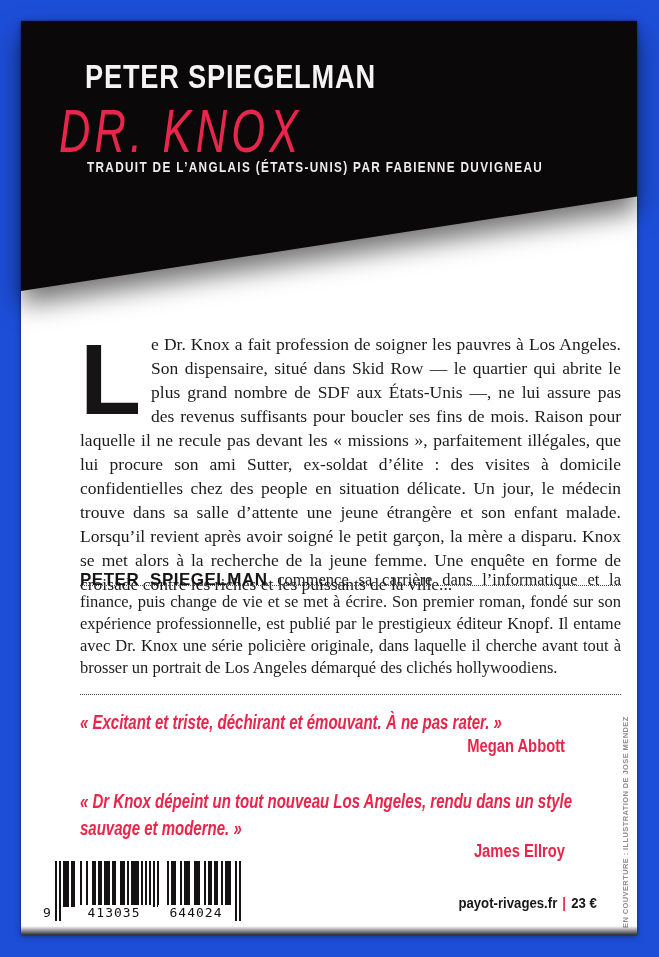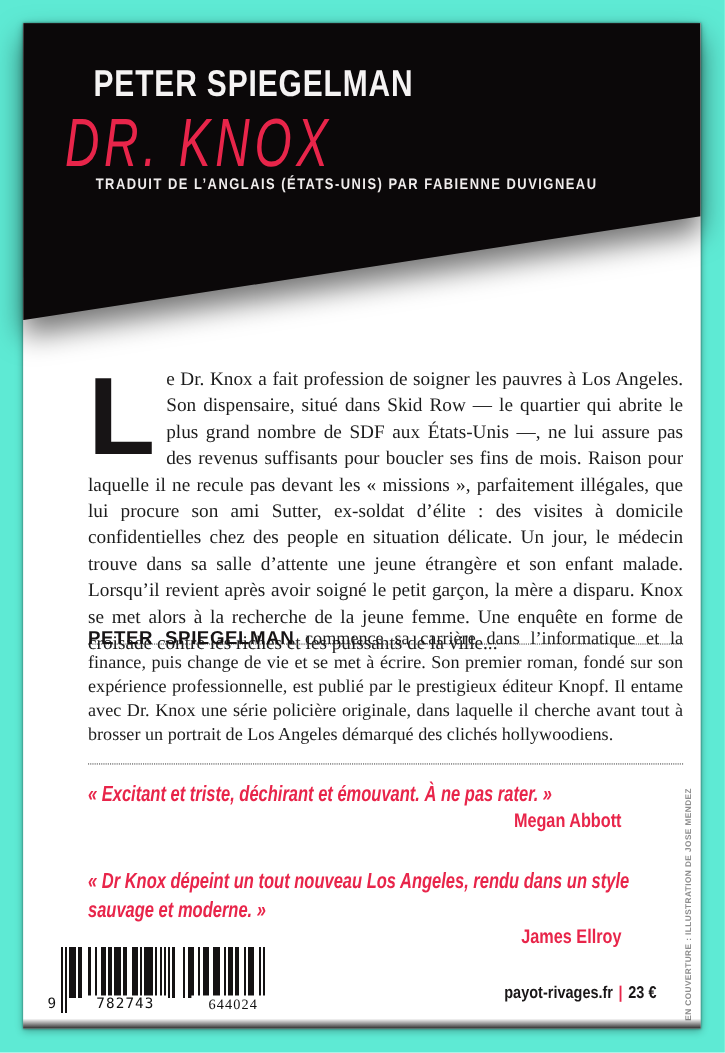--- a/index.html
+++ b/index.html
@@ -1,18 +1,18 @@
 <!DOCTYPE html>
 <html><head>
 <meta charset="utf-8">
 <style>
   * { margin:0; padding:0; box-sizing:border-box; }
   html,body { background:#ffffff; }
   .page {
-    position:relative; width:659px; height:957px; background:#5eead4;
+    position:relative; width:659px; height:957px; background:#1d4ed8;
     overflow:hidden; font-family:"Liberation Sans", sans-serif;
   }
   .cover {
     position:absolute; left:21px; top:21px; width:616px; height:914px;
     background:#ffffff;
     box-shadow:0 0 2px rgba(0,0,0,.45), 0 2px 7px rgba(0,0,0,.30);
   }
   .cover::after { 
     content:""; position:absolute; left:0; right:0; bottom:0; height:9px;
     background:linear-gradient(to bottom, rgba(0,0,0,0), rgba(0,0,0,.82));
@@ -86,21 +86,21 @@
     position:absolute; left:20px; top:840px; width:200px; height:62px;
   }
   .barcode svg { position:absolute; left:14px; top:0; width:186px; height:62px; }
   .bc-digit {
     position:absolute; top:44px; font-family:"DejaVu Sans Mono", monospace;
     font-size:13px; color:#111; background:#ffffff; text-align:center;
     letter-spacing:1px; line-height:16px;
   }
   .bc-9  { left:0; width:13px; }
   .bc-g1 { left:35px; width:76px; }
-  .bc-g2 { left:133px; width:76px;font-family:Liberation Serif, serif; }
+  .bc-g2 { left:117px; width:76px; }
   .site-price {
     position:absolute; right:40px; top:873px; white-space:nowrap;
     font-size:15.5px; font-weight:bold; color:#1a1718; letter-spacing:0;
     transform:scaleX(.85); transform-origin:right top;
   }
   .sep { color:#e8254a; padding:0 6px; }
   .side-credit {
     position:absolute; right:7px; top:757px; height:150px; color:#8d8d8d;
     font-size:7.5px; font-weight:bold; letter-spacing:.4px; white-space:nowrap;
     writing-mode:vertical-rl; transform:rotate(180deg);
@@ -184,21 +184,21 @@
           <rect x="81" y="0" width="1" height="46" fill="#141213"></rect>
           <rect x="82" y="0" width="1" height="46" fill="#141213"></rect>
           <rect x="85" y="0" width="1" height="46" fill="#141213"></rect>
           <rect x="87" y="0" width="1" height="46" fill="#141213"></rect>
           <rect x="88" y="0" width="1" height="46" fill="#141213"></rect>
           <rect x="89" y="0" width="1" height="46" fill="#141213"></rect>
           <rect x="92" y="0" width="1" height="60" fill="#141213"></rect>
           <rect x="94" y="0" width="1" height="60" fill="#141213"></rect>
         </svg>
       <span class="bc-digit bc-9">9</span>
-      <span class="bc-digit bc-g1">782743</span>
+      <span class="bc-digit bc-g1">413035</span>
       <span class="bc-digit bc-g2">644024</span>
     </div>
 
     <div class="site-price">
       <span>payot-rivages.fr</span><span class="sep red" style="color: rgb(232, 37, 74);">|</span><span>23 €</span>
     </div>
 
     <div class="side-credit">EN COUVERTURE : ILLUSTRATION DE JOSE MENDEZ</div>
   </div>
 </div>

